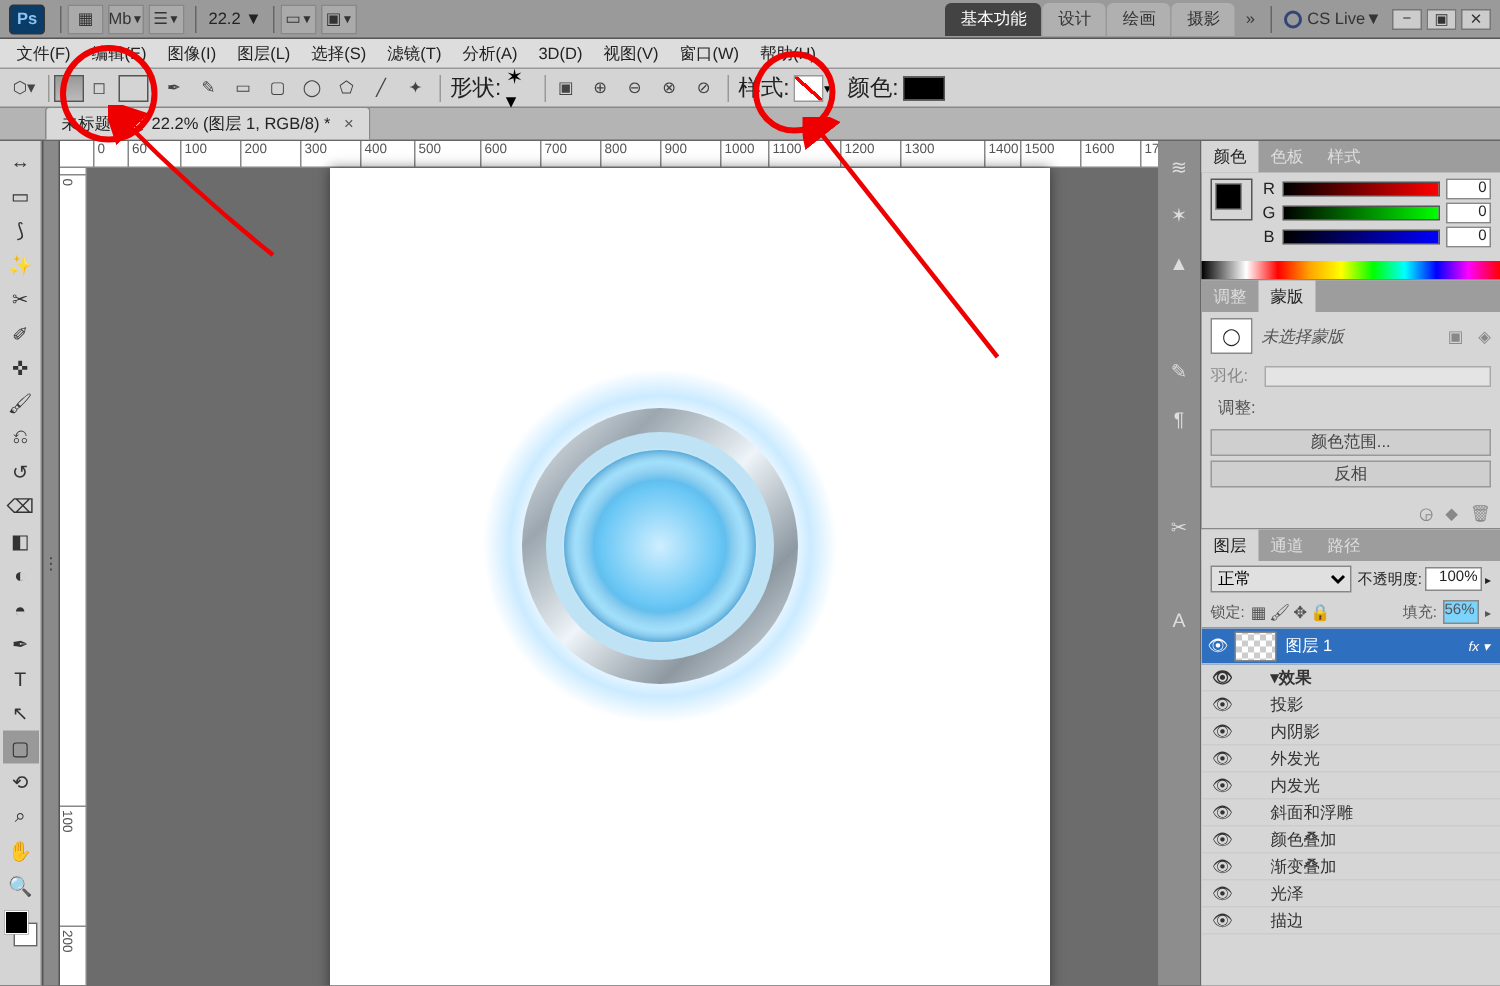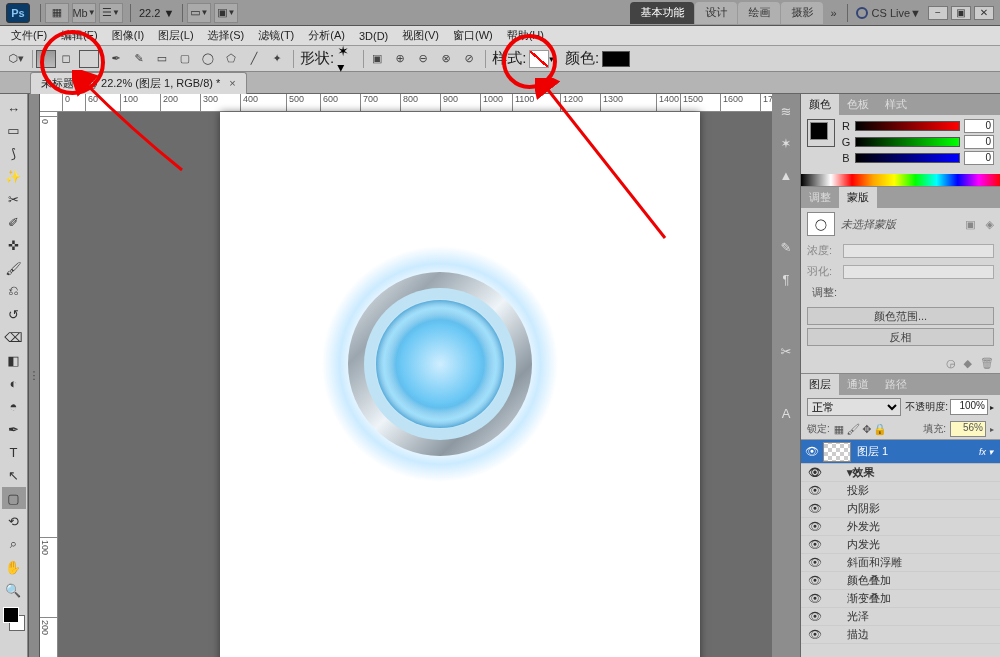--- a/index.html
+++ b/index.html
@@ -30,21 +30,21 @@
 .optbar .sep { width:1px;height:18px;background:#999;margin:0 3px;}
 .optbar .lbl { font-size:15px;color:#222; padding:0 3px;}
 .optbar .swatch { width:28px;height:16px; border:1px solid #555;}
 .optbar .rectfill { width:20px;height:18px;border:1px solid #555;background:linear-gradient(#999,#bbb);}
 .optbar .rectout { width:20px;height:18px;border:1px solid #555;background:#d4d4d4;}
 .optbar .starbtn { font-size:14px; color:#000;}
 .optbar .nostyle { width:20px;height:18px;border:1px solid #999;position:relative;background:#fff;}
 .optbar .nostyle::after{content:"";position:absolute;left:0;top:0;right:0;bottom:0;background:linear-gradient(to top right,transparent 45%,red 45%,red 55%,transparent 55%);}
 
 
-.doctab-row { height:22px; background:#b4b4b4; display:flex; align-items:flex-start; padding-left:30px; border-bottom:1px solid #666;}
+.doctab-row { height:22px; background:#b4b4b4; display:flex; align-items:flex-end; padding-left:30px; border-bottom:1px solid #666;}
 .doctab { background:#d9d9d9; padding:3px 10px; font-size:11px; color:#222; border:1px solid #888; border-bottom:none; border-top-left-radius:3px;border-top-right-radius:3px;}
 .doctab .x { margin-left:6px; color:#555;}
 
 
 .workarea { display:flex; height:calc(657px - 26px - 20px - 26px - 22px); }
 
 
 .tools { width:28px; background:#d4d4d4; border-right:1px solid #888; display:flex; flex-direction:column; align-items:center; padding-top:2px;}
 .tools .tbtn { width:24px;height:22px;display:flex;align-items:center;justify-content:center;color:#333;font-size:13px;margin-bottom:1px; position:relative;}
 .tools .tbtn.active { background:#999; }
@@ -233,21 +233,21 @@
   <div class="vstrip">⋮</div>
 
   <div class="canvas-wrap">
     <div class="hruler">
       <div class="tick" style="left:22px">0</div>
       <div class="tick" style="left:45px">60</div>
       <div class="tick" style="left:80px">100</div>
       <div class="tick" style="left:120px">200</div>
       <div class="tick" style="left:160px">300</div>
       <div class="tick" style="left:200px">400</div>
-      <div class="tick" style="left:246px">500</div>
+      <div class="tick" style="left:236px">500</div>
       <div class="tick" style="left:280px">600</div>
       <div class="tick" style="left:320px">700</div>
       <div class="tick" style="left:360px">800</div>
       <div class="tick" style="left:400px">900</div>
       <div class="tick" style="left:440px">1000</div>
       <div class="tick" style="left:472px">1100</div>
       <div class="tick" style="left:520px">1200</div>
       <div class="tick" style="left:560px">1300</div>
       <div class="tick" style="left:616px">1400</div>
       <div class="tick" style="left:640px">1500</div>
@@ -345,24 +345,20 @@
         <div class="ptab active">蒙版</div>
       </div>
       <div class="mask-row">
         <div class="mask-thumb">◯</div>
         <span style="font-style:italic;color:#555;">未选择蒙版</span>
         <div style="flex:1"></div>
         <span style="color:#888;">▣</span>
         <span style="color:#888;margin-left:4px;">◈</span>
       </div>
       <div class="pctl">
-        <span class="lbl">浓度:</span>
-          <div class="fld"></div>
-      </div>
-      <div class="pctl">
         <span class="lbl">羽化:</span>
           <div class="fld"></div>
       </div>
       <div class="pctl" style="color:#555;text-align:right;">
         <span class="lbl">调整:</span>
       </div>
       <div class="pbtns">
         <div class="btn">颜色范围...</div>
         <div class="btn">反相</div>
       </div>
@@ -390,21 +386,21 @@
       <div class="row2">
         <span>锁定:</span>
         <div class="lock-icons">
           <span>▦</span>
           <span>🖌</span>
           <span>✥</span>
           <span>🔒</span>
         </div>
         <div style="flex:1"></div>
         <span>填充:</span>
-        <div class="val" style="width:36px;height:16px;border:1px solid #888;background:#fef9c3;font-size:10px;text-align:right;padding-right:2px;">56%</div>
+        <div class="val" style="width:24px;height:16px;border:1px solid #888;background:#7dd3fc;font-size:10px;text-align:right;padding-right:2px;">56%</div>
           <span style="font-size:8px">▸</span>
       </div>
       <div class="list">
         <div class="lrow sel">
           <div class="eye">👁</div>
           <div class="thumb" style="background:repeating-conic-gradient(#ccc 0 25%,#fff 0 50%) 0/8px 8px;"></div>
           <div class="name">图层 1</div>
           <span class="fx">fx ▾</span>
         </div>
         <div class="sub group">

